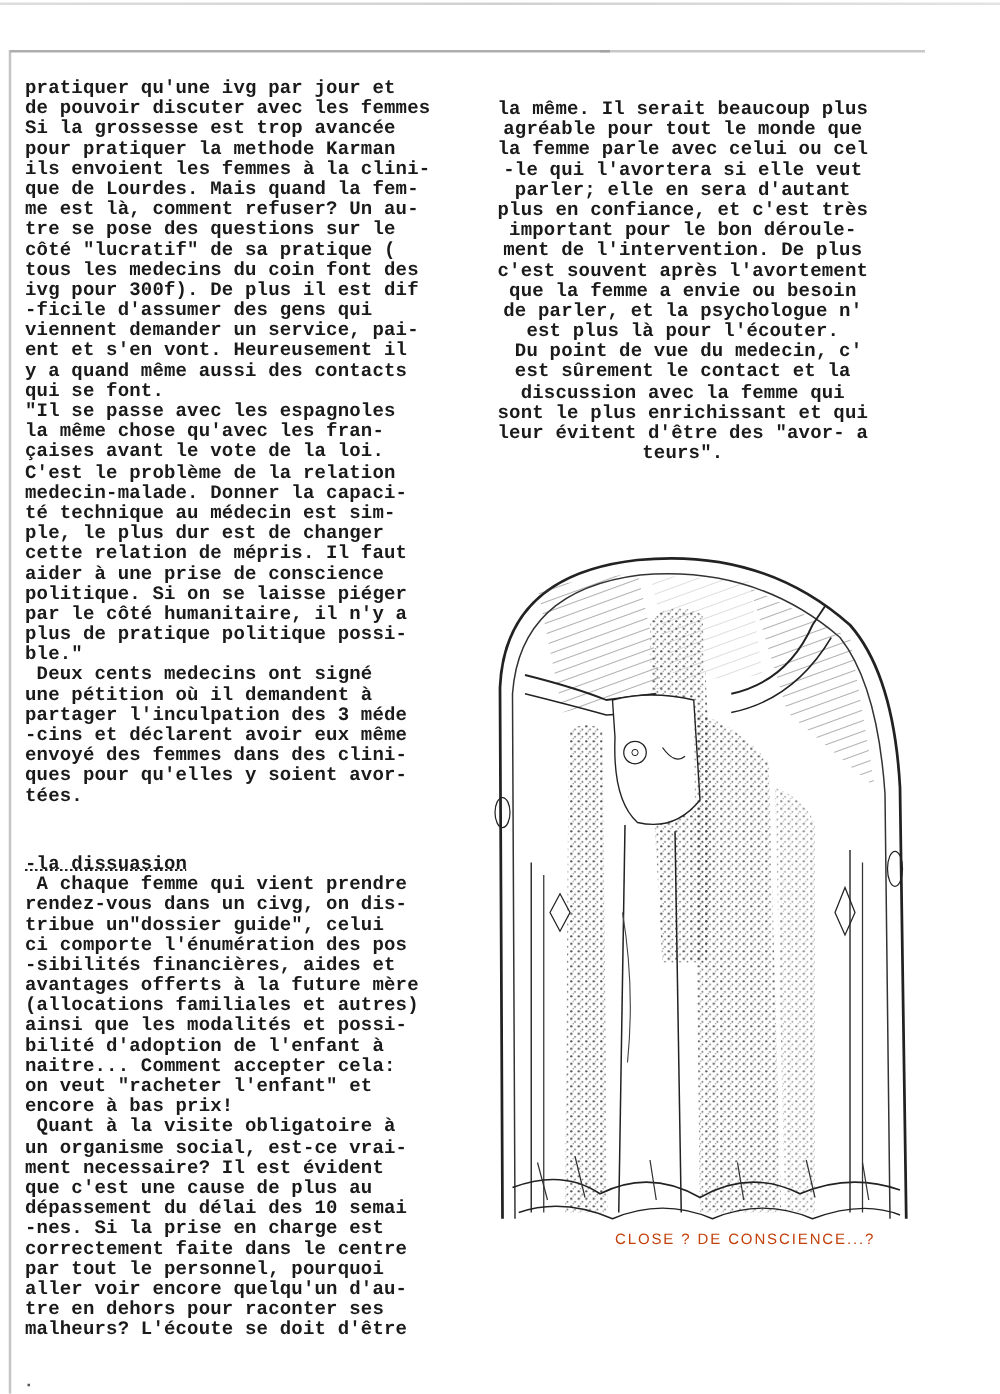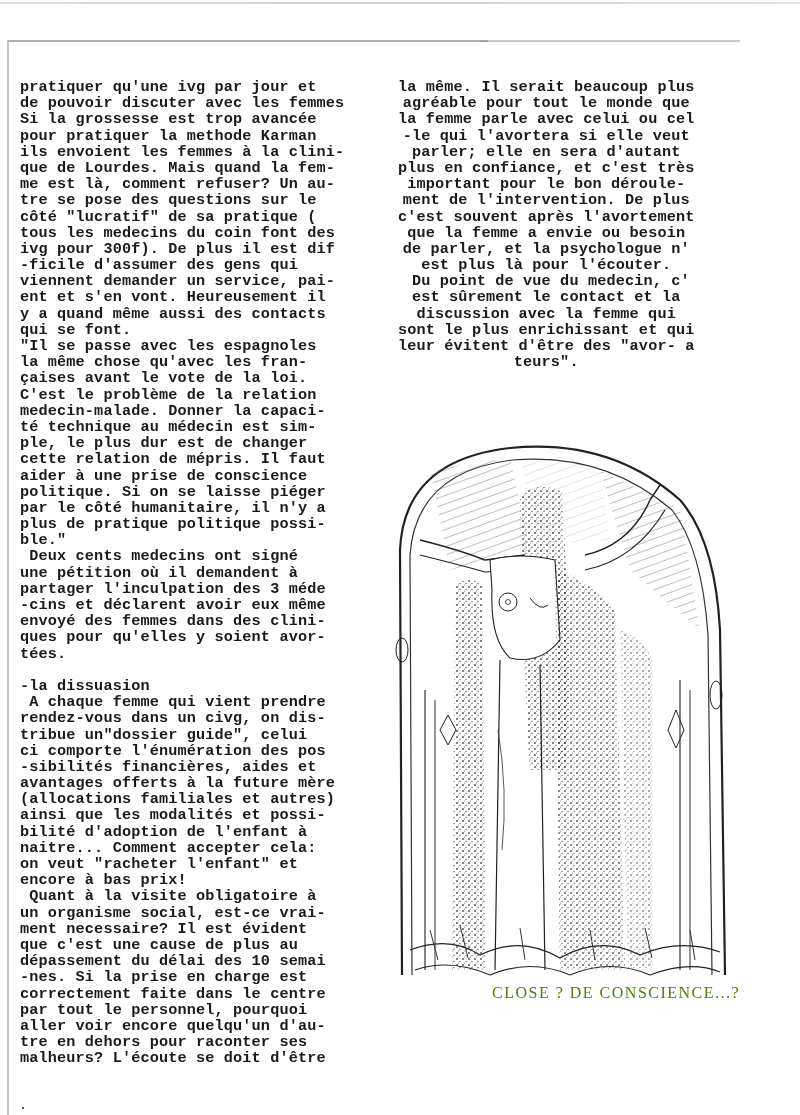--- a/index.html
+++ b/index.html
@@ -21,30 +21,30 @@
     .page-rule.right { left: 480px; width: 260px; opacity: 0.55; }
     .page-left-edge {
       position: absolute; left: 7px; top: 40px; width: 2px; height: 1075px;
       background: #b0b0b0; opacity: 0.75;
     }
     .column {
       position: absolute; font-size: 15.2px; line-height: 16.2px;
       white-space: pre; letter-spacing: 0.15px; font-weight: bold;
     }
     .column .line { display: block; height: 16.2px; }
-    .col-left { left: 20px; top: 79px; }
+    .col-left { left: 20px; top: 62px; }
     .col-right { left: 398px; top: 79px; text-align: center; }
-    .subheading { text-decoration-style: dotted; }
+    .subheading { text-decoration: underline; text-decoration-style: dotted; margin-top: 22px; }
     .illustration {
       position: absolute; left: 390px; top: 430px; width: 340px; height: 560px;
     }
     .caption {
       position: absolute; left: 492px; top: 984px;
-      font-family: Liberation Serif, serif; font-size: 16px; letter-spacing: 1.5px;
-      color: #4d7c0f; font-weight: normal;
+      font-family: Liberation Sans, sans-serif; font-size: 12px; letter-spacing: 1.5px;
+      color: #c2410c; font-weight: normal;
     }
     .stray-dot {
       position: absolute; left: 22px; top: 1107px; width: 2px; height: 2px; background: #555;
     }
   </style>
 </head>
 <body>
 
 <div class="scan-top-edge"></div>
 <div class="page-rule"></div>

